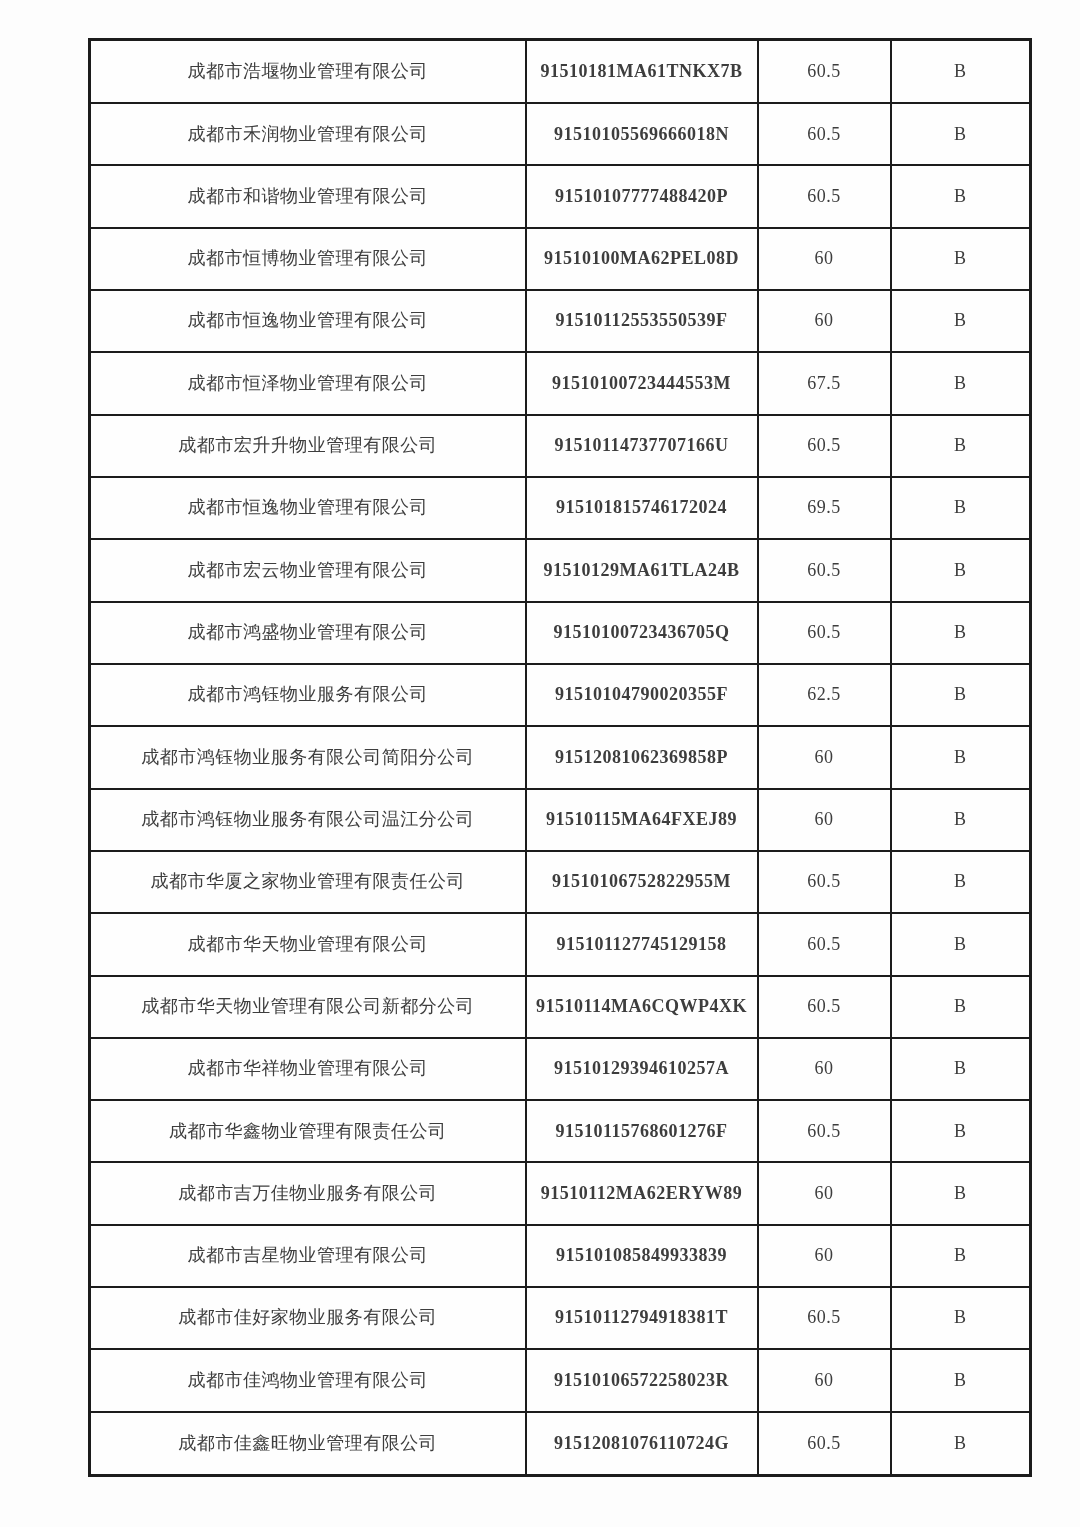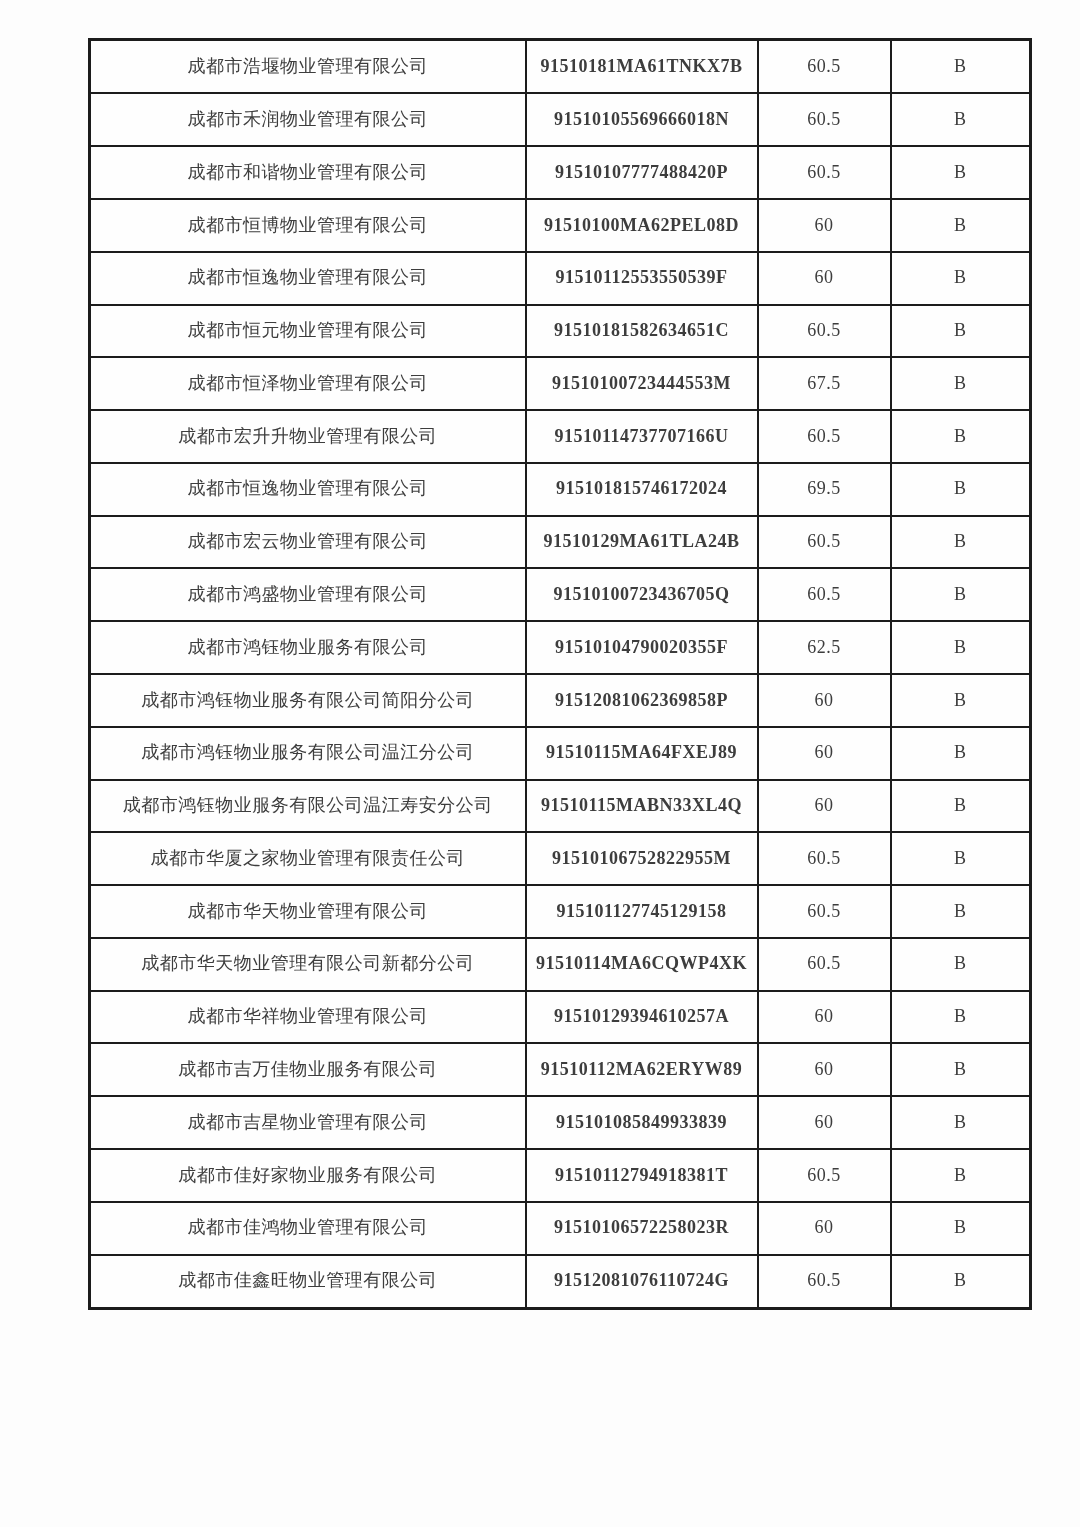--- a/index.html
+++ b/index.html
@@ -21,21 +21,21 @@
   .page {
     position: relative;
     width: 1080px;
     height: 1527px;
   }
   table.rating-table {
     position: absolute;
     left: 88px;
     top: 38px;
     width: 941px;
-    height: 1272px;
+    height: 1439px;
     border-collapse: collapse;
     table-layout: fixed;
     background: var(--cell-bg);
     border: 3px solid var(--border);
   }
   table.rating-table td {
     border: 2px solid var(--border);
     text-align: center;
     vertical-align: middle;
     padding: 0 6px;
@@ -91,26 +91,20 @@
     <td class="col-grade">B</td>
   </tr>
 
   <tr>
     <td class="col-company">成都市恒逸物业管理有限公司</td>
     <td class="col-code">91510112553550539F</td>
     <td class="col-score">60</td>
     <td class="col-grade">B</td>
   </tr>
 
-  <tr>
-    <td class="col-company">成都市恒元物业管理有限公司</td>
-    <td class="col-code">91510181582634651C</td>
-    <td class="col-score">60.5</td>
-    <td class="col-grade">B</td>
-  </tr>
 
   <tr>
     <td class="col-company">成都市恒泽物业管理有限公司</td>
     <td class="col-code">91510100723444553M</td>
     <td class="col-score">67.5</td>
     <td class="col-grade">B</td>
   </tr>
 
   <tr>
     <td class="col-company">成都市宏升升物业管理有限公司</td>
@@ -155,26 +149,20 @@
     <td class="col-grade">B</td>
   </tr>
 
   <tr>
     <td class="col-company">成都市鸿钰物业服务有限公司温江分公司</td>
     <td class="col-code">91510115MA64FXEJ89</td>
     <td class="col-score">60</td>
     <td class="col-grade">B</td>
   </tr>
 
-  <tr>
-    <td class="col-company">成都市鸿钰物业服务有限公司温江寿安分公司</td>
-    <td class="col-code">91510115MABN33XL4Q</td>
-    <td class="col-score">60</td>
-    <td class="col-grade">B</td>
-  </tr>
 
   <tr>
     <td class="col-company">成都市华厦之家物业管理有限责任公司</td>
     <td class="col-code">91510106752822955M</td>
     <td class="col-score">60.5</td>
     <td class="col-grade">B</td>
   </tr>
 
   <tr>
     <td class="col-company">成都市华天物业管理有限公司</td>
@@ -190,20 +178,26 @@
     <td class="col-grade">B</td>
   </tr>
 
   <tr>
     <td class="col-company">成都市华祥物业管理有限公司</td>
     <td class="col-code">91510129394610257A</td>
     <td class="col-score">60</td>
     <td class="col-grade">B</td>
   </tr>
 
+  <tr>
+    <td class="col-company">成都市华鑫物业管理有限责任公司</td>
+    <td class="col-code">91510115768601276F</td>
+    <td class="col-score">60.5</td>
+    <td class="col-grade">B</td>
+  </tr>
 
   <tr>
     <td class="col-company">成都市吉万佳物业服务有限公司</td>
     <td class="col-code">91510112MA62ERYW89</td>
     <td class="col-score">60</td>
     <td class="col-grade">B</td>
   </tr>
 
   <tr>
     <td class="col-company">成都市吉星物业管理有限公司</td>

